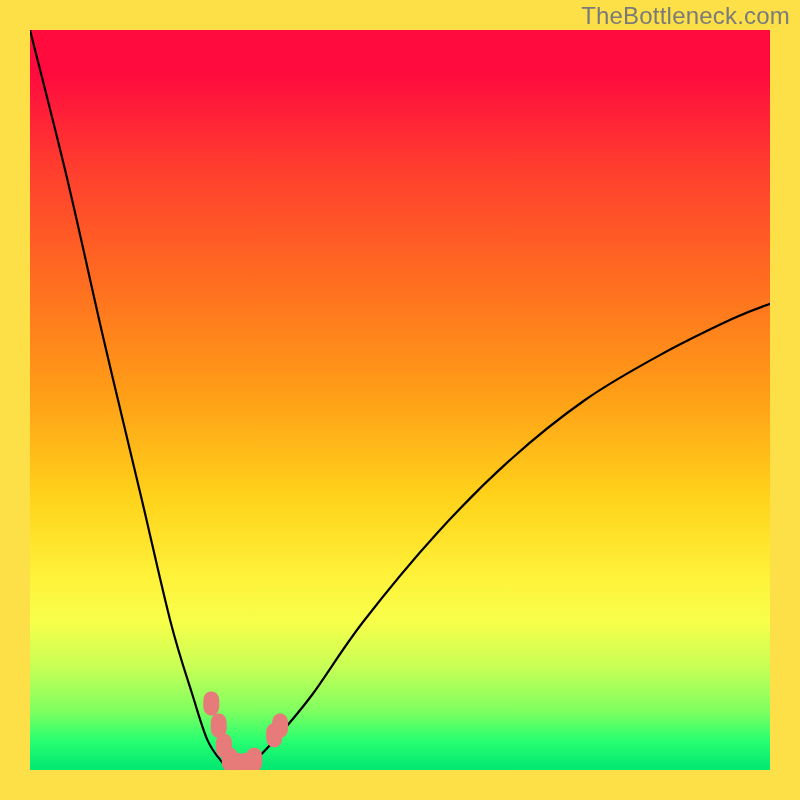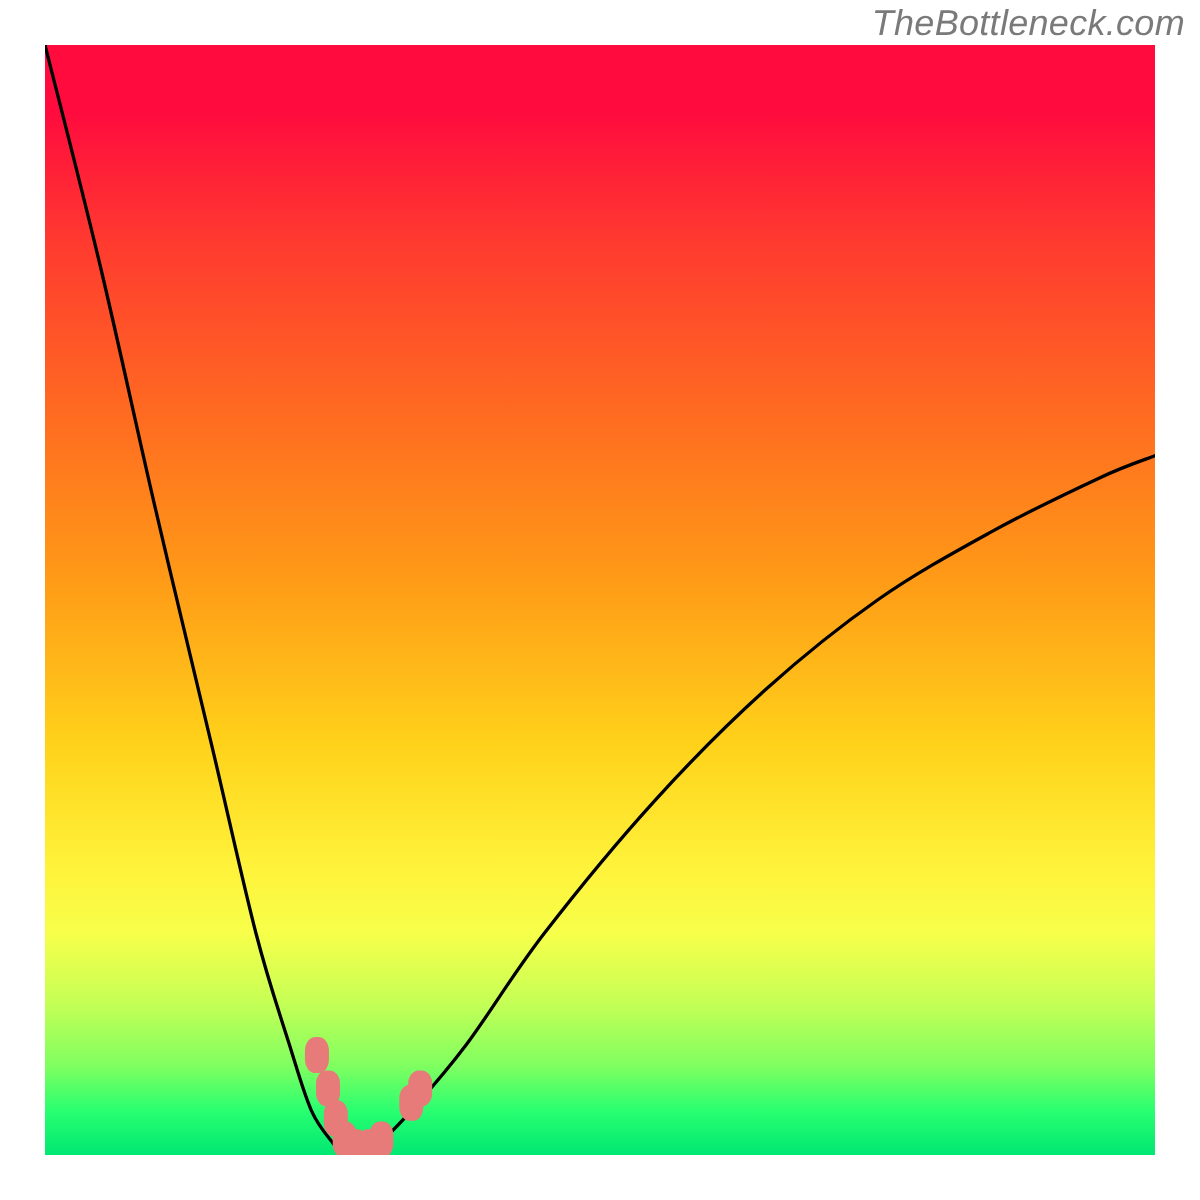--- a/index.html
+++ b/index.html
@@ -8,22 +8,21 @@
     width: 800px;
     height: 800px;
     background: #000;
     overflow: hidden;
     font-family: Arial, Helvetica, sans-serif;
   }
   .stage {
     position: relative;
     width: 800px;
     height: 800px;
-    background: #ffffff;
-    font-style: italic;
+    background: #fde047;
   }
   .watermark {
     position: absolute;
     top: 2px;
     right: 10px;
     color: #7a7a7a;
     font-size: 24px;
     font-weight: 500;
     letter-spacing: 0.2px;
     z-index: 5;

